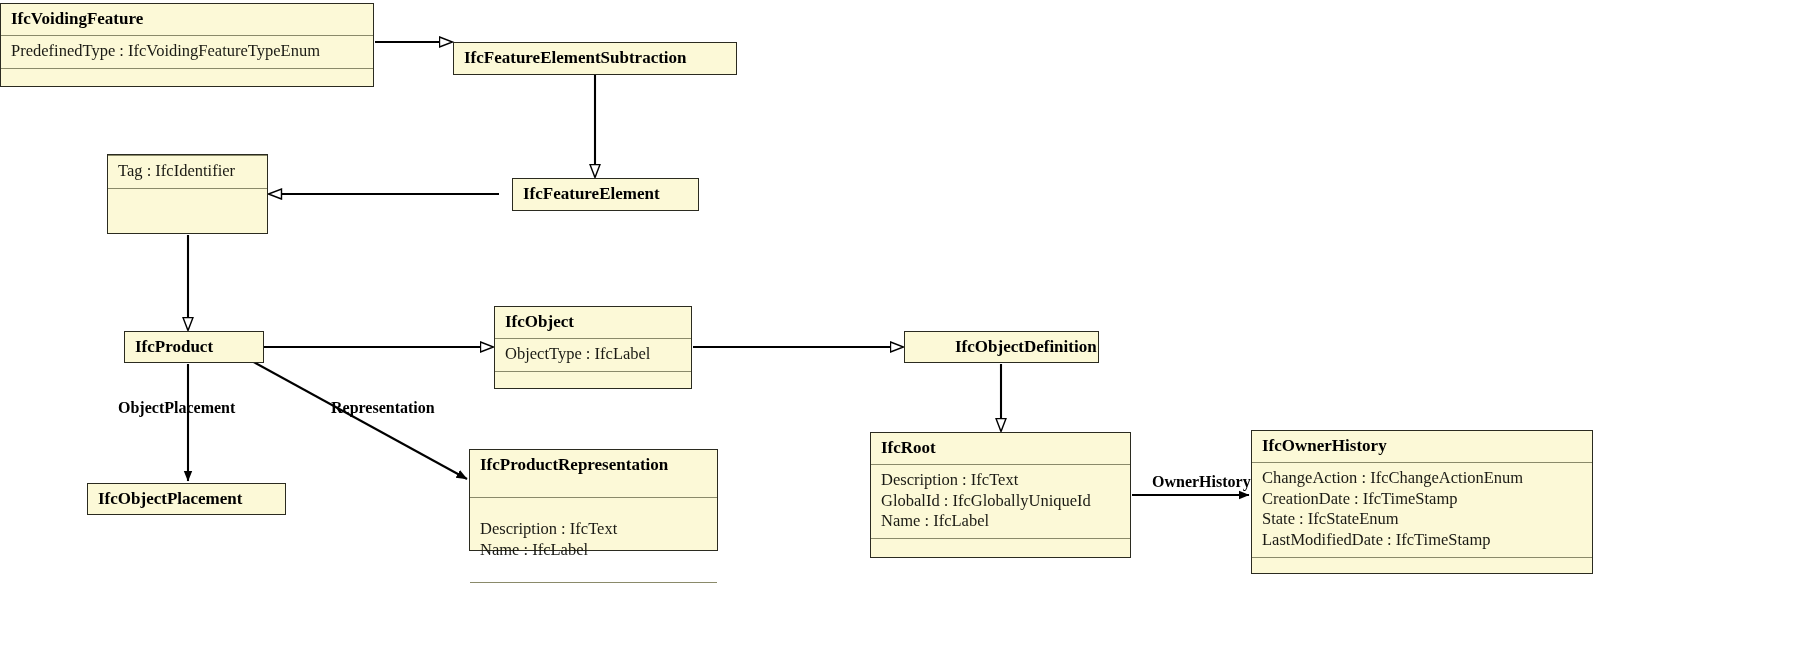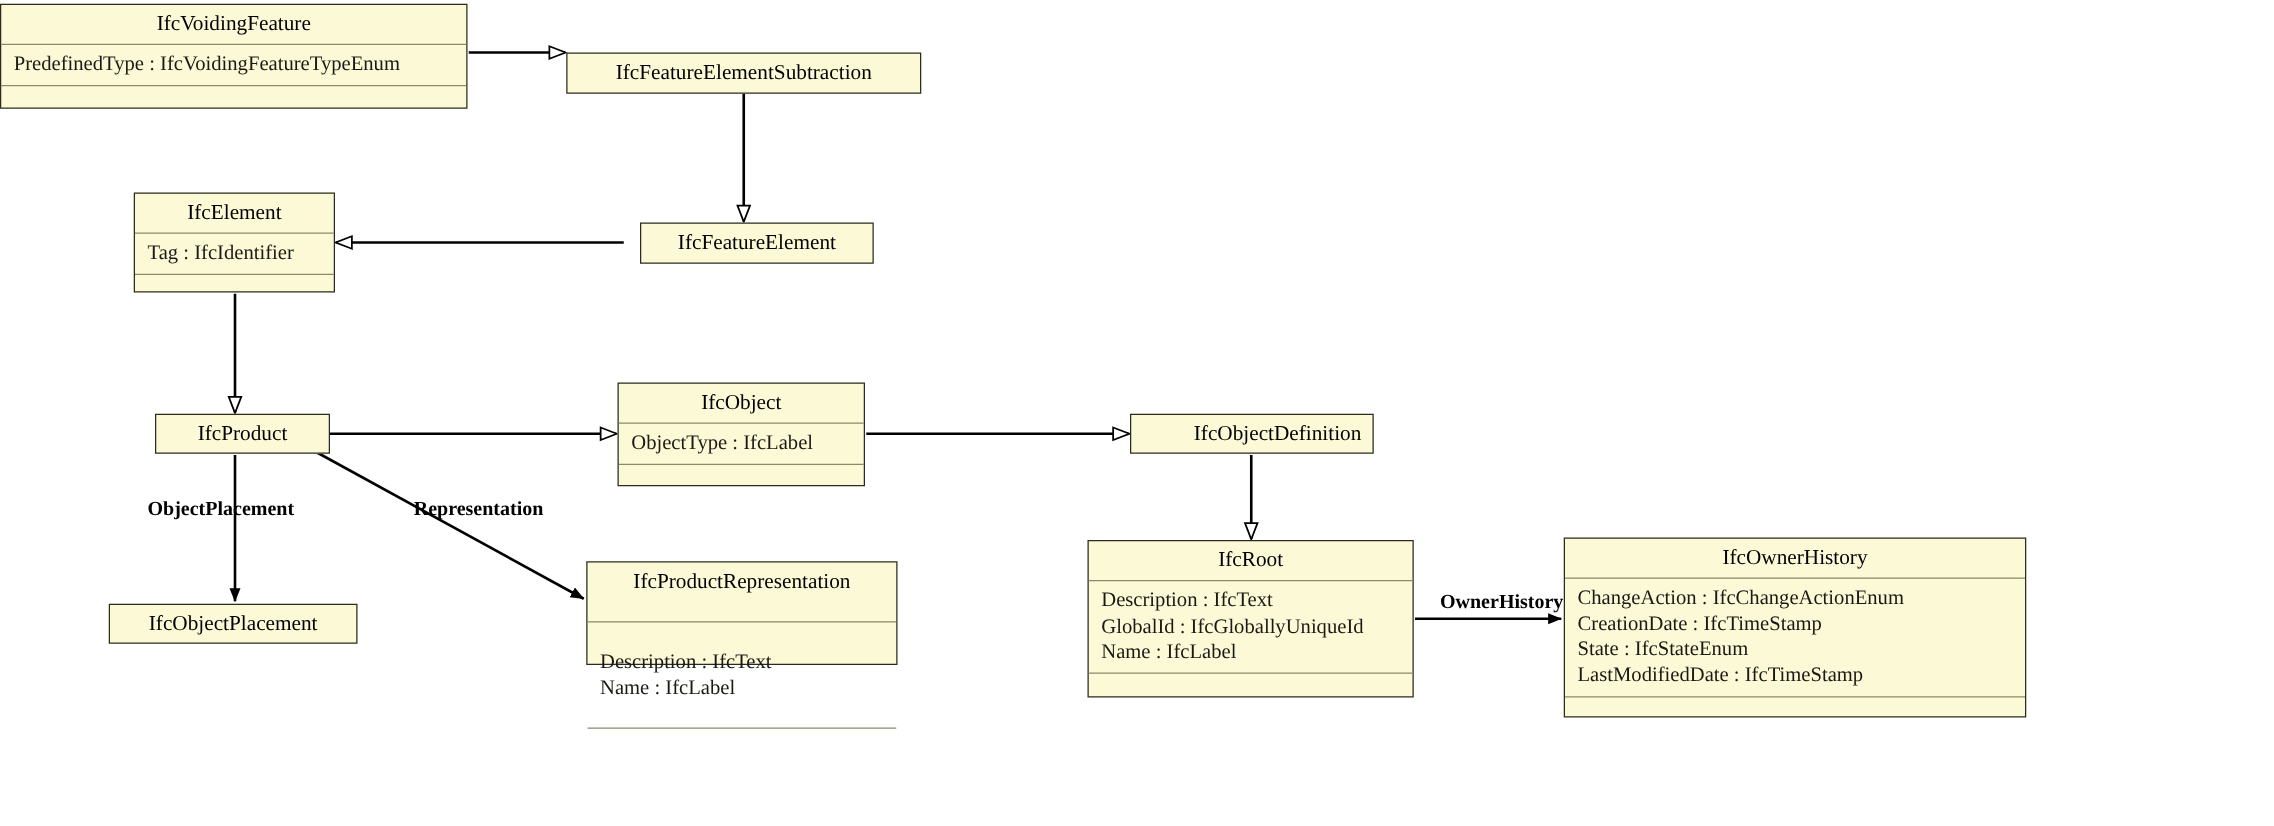--- a/index.html
+++ b/index.html
@@ -29,22 +29,22 @@
   }
   .uml-class {
     position: absolute;
     background: #fcf9d7;
     border: 1.4px solid #2b2b20;
     box-sizing: border-box;
     display: flex;
     flex-direction: column;
   }
   .uml-name {
-    font-weight: normal;
-    text-align: center;
+    font-weight: bold;
+    text-align: left;
     font-size: 17px;
     color: #000000;
     padding: 5px 10px 6px 10px;
     line-height: 1.15;
     white-space: nowrap;
   }
   .uml-sep {
     border-top: 1.4px solid #8a8a6a;
     height: 0;
     font-size: 0;
@@ -138,21 +138,20 @@
     </div>
     <div class="uml-sep"></div>
     <div class="uml-ops"></div>
   </div>
 
   <div class="uml-class" style="left:453px; top:42px; width:284px; height:33px;">
     <div class="uml-name">IfcFeatureElementSubtraction</div>
   </div>
 
   <div class="uml-class" style="left:107px; top:154px; width:161px; height:80px;">
-    <div class="uml-name">IfcElement</div>
     <div class="uml-sep"></div>
     <div class="uml-attrs">
       <span class="uml-attr-line">Tag : IfcIdentifier</span>
     </div>
     <div class="uml-sep"></div>
     <div class="uml-ops"></div>
   </div>
 
   <div class="uml-class" style="left:512px; top:178px; width:187px; height:33px;">
     <div class="uml-name">IfcFeatureElement</div>
@@ -173,21 +172,21 @@
   </div>
 
   <div class="uml-class" style="left:904px; top:331px; width:195px; height:32px;padding-left:40px;">
     <div class="uml-name">IfcObjectDefinition</div>
   </div>
 
   <div class="uml-class" style="left:87px; top:483px; width:199px; height:32px;">
     <div class="uml-name">IfcObjectPlacement</div>
   </div>
 
-  <div class="uml-class" style="left:469px; top:449px; width:249px; height:83px;gap:16px;">
+  <div class="uml-class" style="left:469px; top:449px; width:249px; height:102px;gap:16px;">
     <div class="uml-name">IfcProductRepresentation</div>
     <div class="uml-sep"></div>
     <div class="uml-attrs">
       <span class="uml-attr-line">Description : IfcText</span>
       <span class="uml-attr-line">Name : IfcLabel</span>
     </div>
     <div class="uml-sep"></div>
     <div class="uml-ops"></div>
   </div>
 
@@ -196,21 +195,21 @@
     <div class="uml-sep"></div>
     <div class="uml-attrs">
       <span class="uml-attr-line">Description : IfcText</span>
       <span class="uml-attr-line">GlobalId : IfcGloballyUniqueId</span>
       <span class="uml-attr-line">Name : IfcLabel</span>
     </div>
     <div class="uml-sep"></div>
     <div class="uml-ops"></div>
   </div>
 
-  <div class="uml-class" style="left:1251px; top:430px; width:370px; height:144px;">
+  <div class="uml-class" style="left:1251px; top:430px; width:342px; height:144px;">
     <div class="uml-name">IfcOwnerHistory</div>
     <div class="uml-sep"></div>
     <div class="uml-attrs">
       <span class="uml-attr-line">ChangeAction : IfcChangeActionEnum</span>
       <span class="uml-attr-line">CreationDate : IfcTimeStamp</span>
       <span class="uml-attr-line">State : IfcStateEnum</span>
       <span class="uml-attr-line">LastModifiedDate : IfcTimeStamp</span>
     </div>
     <div class="uml-sep"></div>
     <div class="uml-ops"></div>

